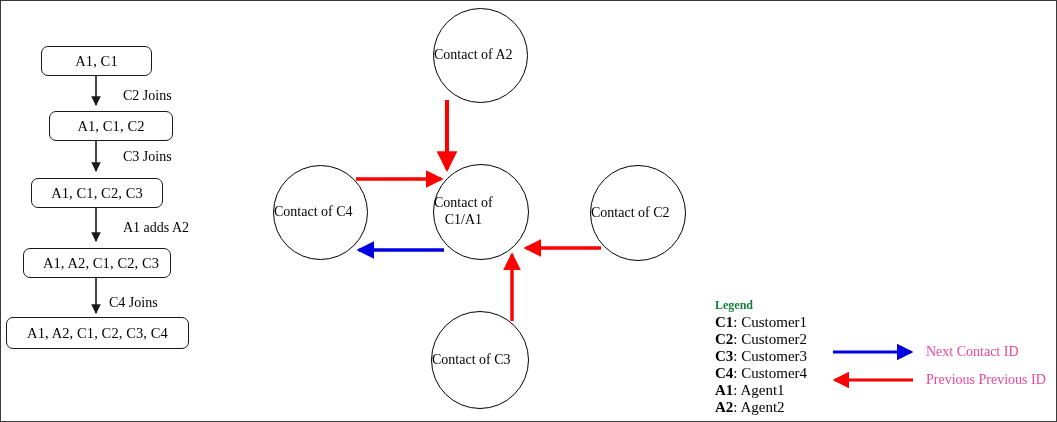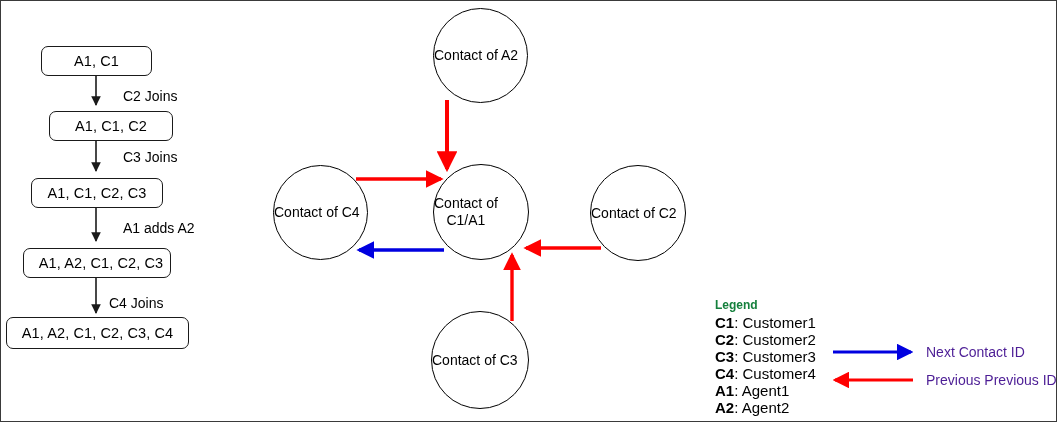--- a/index.html
+++ b/index.html
@@ -12,20 +12,21 @@
     font-family: "Liberation Sans", sans-serif;
   }
   #canvas {
     position: relative;
     width: 1057px;
     height: 422px;
     background: #ffffff;
     border: 1px solid #3a3a3a;
     box-sizing: border-box;
     overflow: hidden;
+    font-family: Liberation Serif, serif;
   }
   #svg-layer {
     position: absolute;
     left: 0;
     top: 0;
     width: 1057px;
     height: 422px;
   }
   .flow-box {
     position: absolute;
@@ -78,21 +79,21 @@
   #legend .legend-row {
     font-size: 15px;
     color: #000000;
     line-height: 17px;
     white-space: nowrap;
   }
   #legend .legend-row b { font-weight: bold; }
   .legend-key-label {
     position: absolute;
     font-size: 14px;
-    color: #4c1d95;
+    color: #ec4899;
     white-space: nowrap;
   }
 </style>
 </head>
 <body>
 
 <div id="canvas">
 
   <svg id="svg-layer" viewBox="0 0 1057 422" xmlns="http://www.w3.org/2000/svg">
     <defs>

